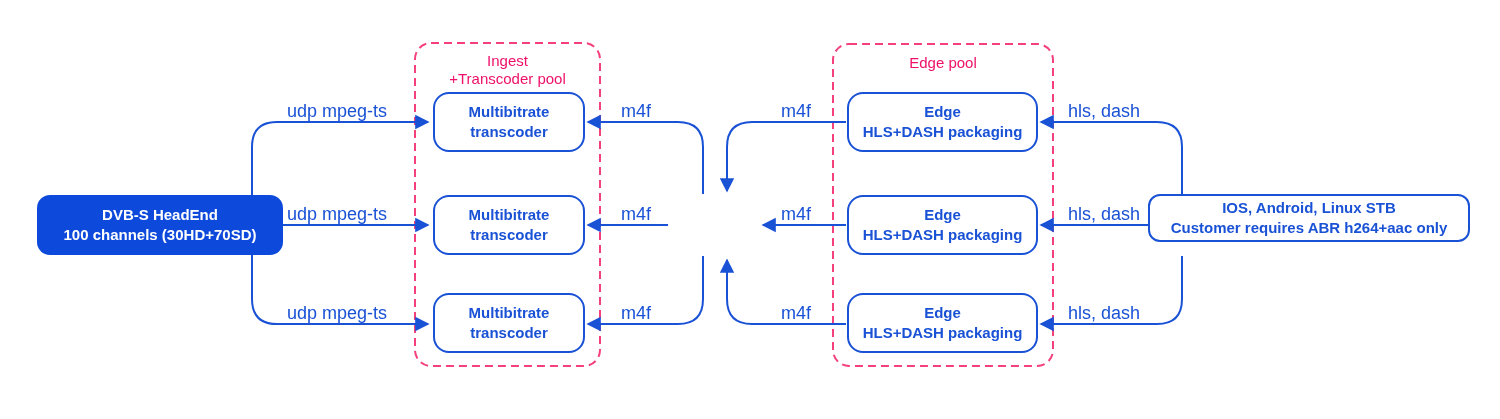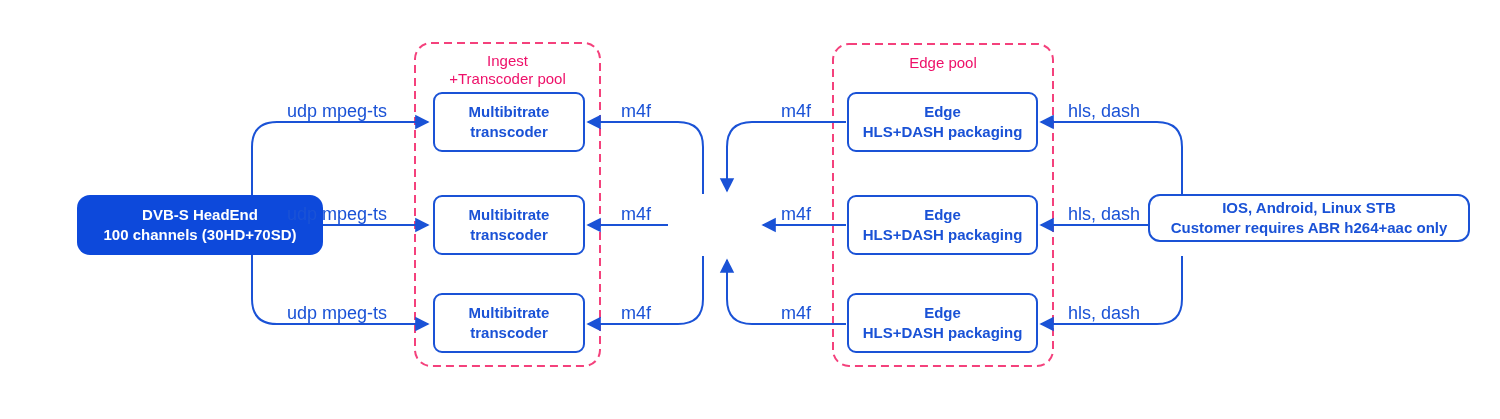--- a/index.html
+++ b/index.html
@@ -9,21 +9,21 @@
     background:#ffffff;
     font-family:"Liberation Sans", sans-serif;
     overflow:hidden;
   }
   .wires{position:absolute;left:0;top:0;}
   .node{
     position:absolute;
     display:flex;flex-direction:column;align-items:center;justify-content:center;
     text-align:center;
     border:2px solid #1a52d6;
-    border-radius:9px;
+    border-radius:16px;
     background:#ffffff;
     color:#1a52d6;
     font-weight:bold;
     font-size:15px;
     line-height:20px;
     box-sizing:border-box;
   }
   .node.filled{
     background:#0d49db;
     border:none;
@@ -73,21 +73,21 @@
       <path d="M846,122 H752 Q727,122 727,147 V191" marker-end="url(#arr)"></path>
       <path d="M846,225 H763" marker-end="url(#arr)"></path>
       <path d="M846,324 H752 Q727,324 727,299 V260" marker-end="url(#arr)"></path>
 
       <path d="M1182,194 V147 Q1182,122 1157,122 H1041" marker-end="url(#arr)"></path>
       <path d="M1148,225 H1041" marker-end="url(#arr)"></path>
       <path d="M1182,256 V299 Q1182,324 1157,324 H1041" marker-end="url(#arr)"></path>
     </g>
   </svg>
 
-  <div class="node filled" style="left:37px;top:195px;width:246px;height:60px;margin-left:40px;">
+  <div class="node filled" style="left:37px;top:195px;width:246px;height:60px;">
     <div>DVB-S HeadEnd</div>
     <div>100 channels (30HD+70SD)</div>
   </div>
 
   <div class="pool-title" style="left:415px;top:52px;width:185px;">
     <div>Ingest</div>
     <div>+Transcoder pool</div>
   </div>
 
   <div class="node" style="left:433px;top:92px;width:152px;height:60px;">

